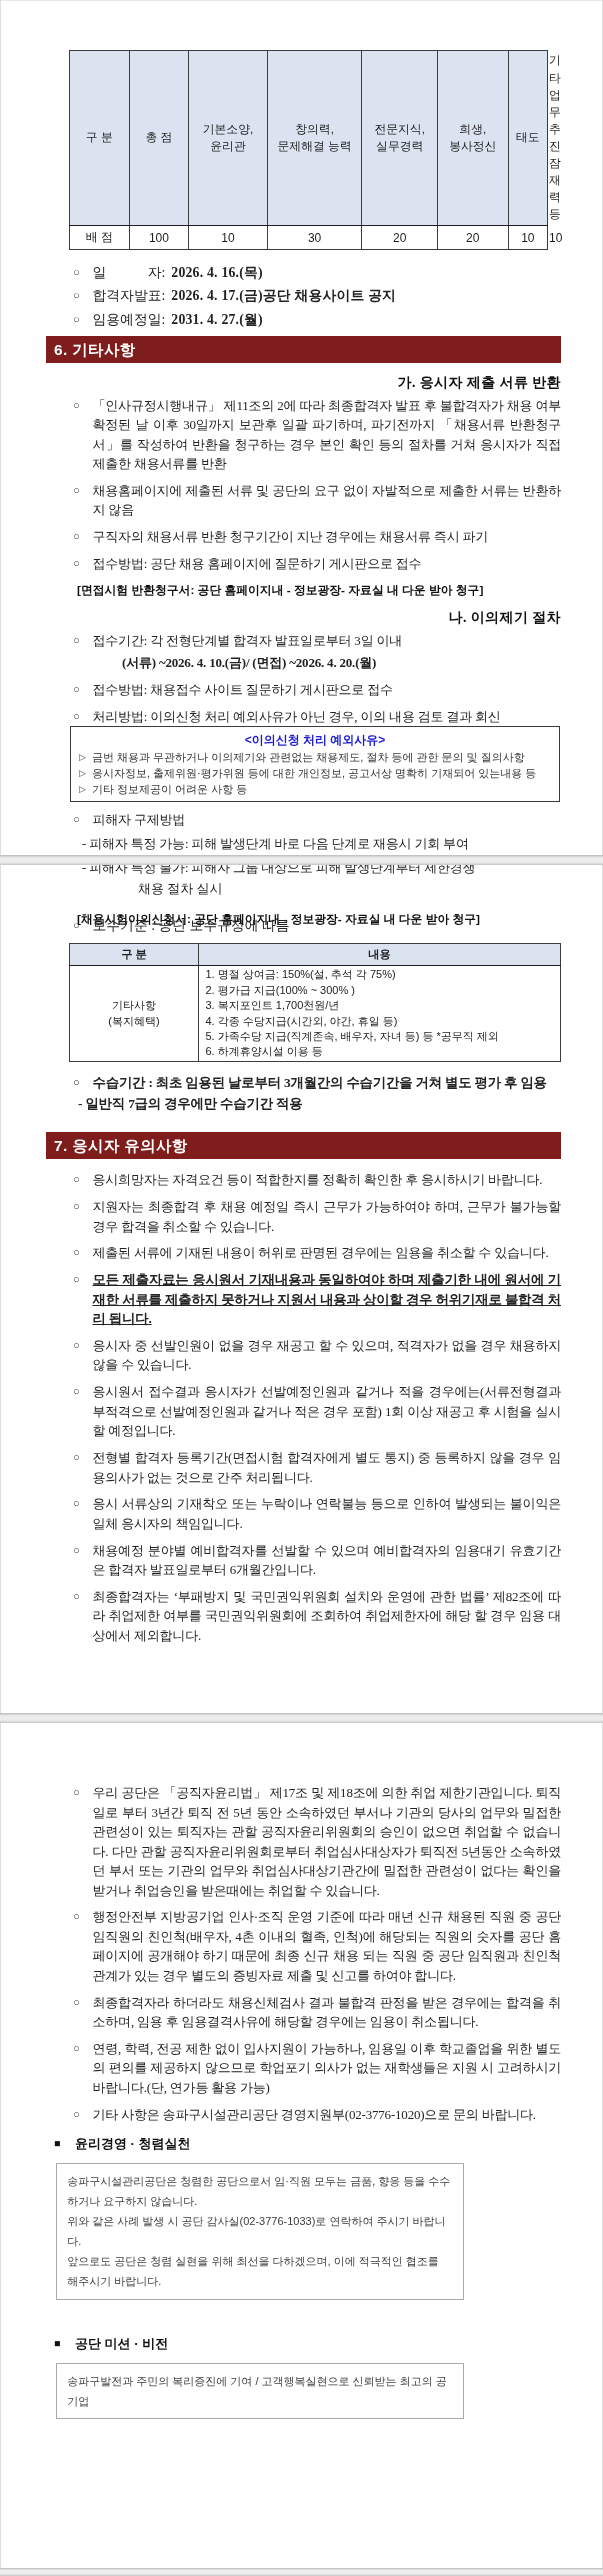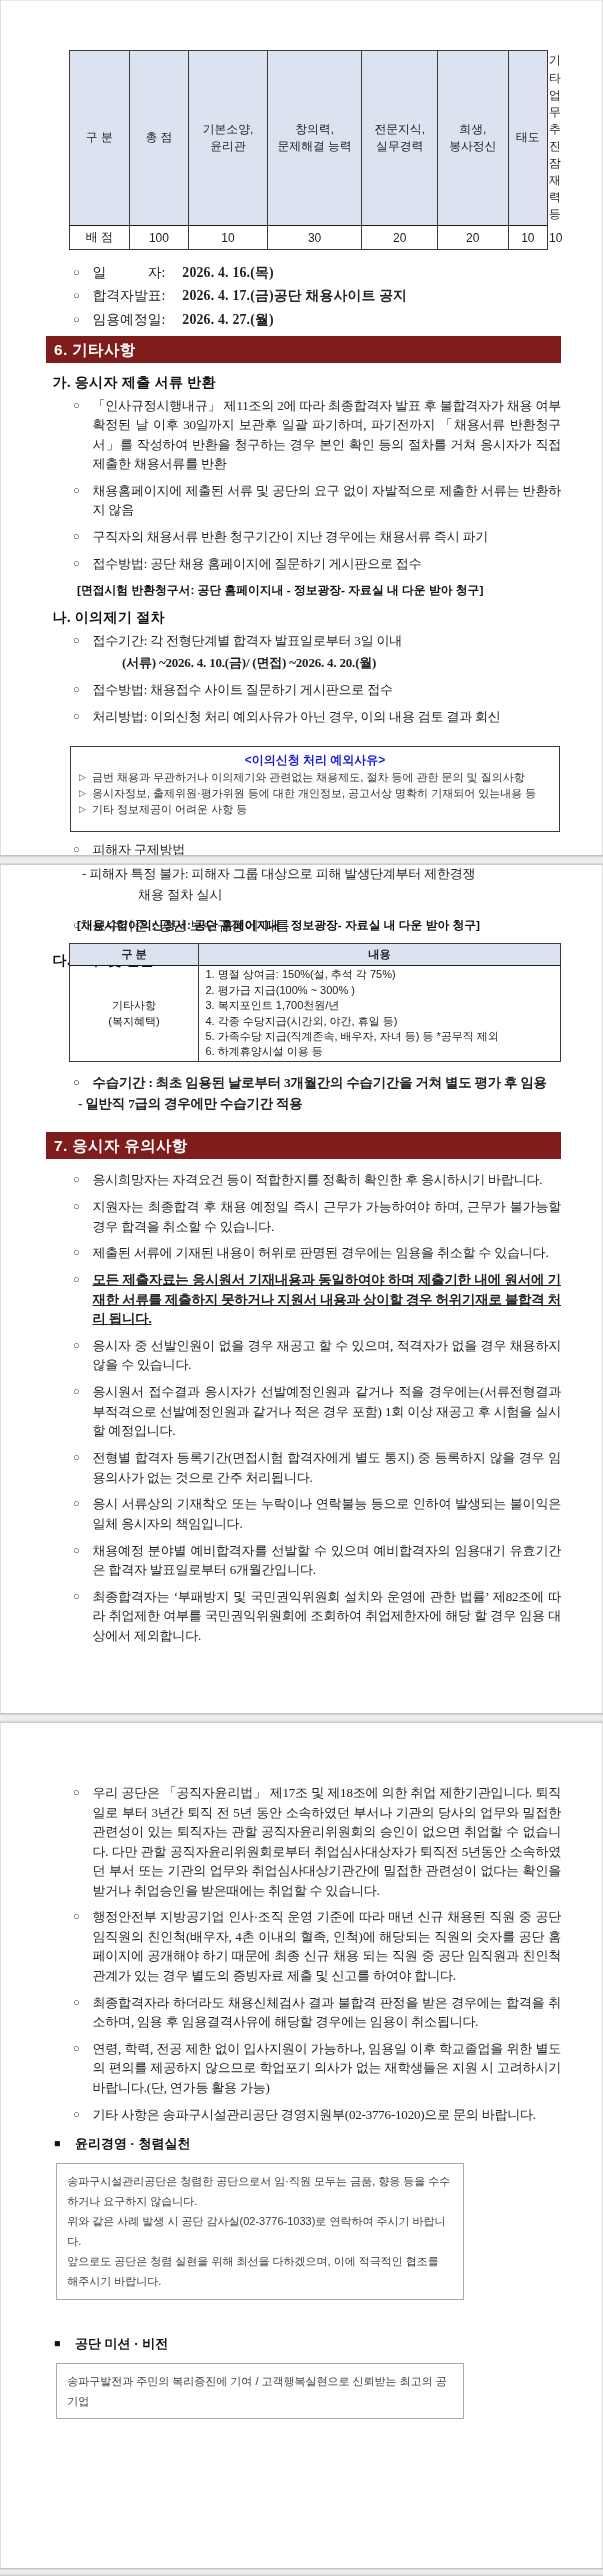--- a/index.html
+++ b/index.html
@@ -25,46 +25,46 @@
   table.score th, table.score td{border:0.8px solid #3c3c3c;text-align:center;vertical-align:middle;padding:1.6px 0.8px;}
   table.score{border:1.6px solid #2a2a2a;}
   table.score tr.head th{background:#dbe3f1;font-weight:normal;white-space:pre-line;height:39px;line-height:1.45;border-bottom:1.6px solid #1a1a1a;}
   table.score tr.val td{height:20px;font-size:12px;}
 
   
   .sched{margin-top:10.5px;margin-left:27px;}
   .sched .line{display:flex;line-height:23.5px;font-size:13.8px;}
   .sched .o{width:19.5px;font-size:11.3px;color:#333;}
   .sched .lbl{white-space:pre;}
-  .sched .val{font-weight:600;margin-left:17px;letter-spacing:0.2px;}
+  .sched .val{font-weight:600;margin-left:6px;letter-spacing:0.2px;}
   .red-note{margin-top:2.4px;margin-left:39px;font-family:"Liberation Sans", sans-serif;
     font-weight:bold;font-size:11.8px;color:#e8241e;text-decoration:underline;line-height:17px;}
 
   
   .sec-band{margin-top:4.9px;background:#7f1d1d;color:#ffffff;font-family:"Liberation Sans", sans-serif;
     font-weight:bold;font-size:15.4px;height:27px;line-height:27px;padding-left:8px;letter-spacing:0.4px;}
 
   
-  .khead{margin:10.5px 0 3.2px 6.5px;font-size:14px;font-weight:bold;color:#111;letter-spacing:0.4px;}
+  .khead{margin:10.5px 0 3.2px 6.5px;font-size:14px;font-weight:bold;color:#111;letter-spacing:0.4px;text-align:right;}
 
   
   .blist{margin-left:27px;}
   .bullet{display:flex;margin-top:7.3px;}
   .bullet .o{width:19.5px;flex:0 0 19.5px;font-size:11px;line-height:19.5px;color:#333;}
   .bullet .t{flex:1;font-size:13px;line-height:19.5px;text-align:justify;letter-spacing:-0.2px;}
   .bullet.tight{margin-top:4px;}
   .bullet.strong .t{font-weight:bold;text-decoration:underline;font-size:13.4px;}
   .subline{margin-left:49px;margin-top:2.4px;font-size:13px;font-weight:600;line-height:19.5px;letter-spacing:-0.2px;}
   .dashline{margin-left:36px;margin-top:4.9px;font-size:13px;line-height:19.5px;letter-spacing:-0.2px;}
   .dashcont{margin-left:92px;margin-top:1.6px;font-size:13px;line-height:19.5px;}
   .bracket-note{margin-left:31px;margin-top:7.3px;font-family:"Liberation Sans", sans-serif;
     font-weight:bold;font-size:11.8px;color:#111;line-height:18px;}
 
   
-  .exc-box{margin:20px 0 0 24px;width:490px;box-sizing:border-box;border:0.8px solid #3a3a3a;padding:4px 8px 14px 8px;}
+  .exc-box{margin:0 0 0 24px;width:490px;box-sizing:border-box;border:0.8px solid #3a3a3a;padding:4px 8px 4px 8px;}
   .exc-title{text-align:center;color:#1b1bd1;font-family:"Liberation Sans", sans-serif;font-weight:bold;font-size:12px;line-height:18px;}
   .exc-item{display:flex;font-family:"Liberation Sans", sans-serif;font-size:11px;color:#333;line-height:16px;}
   .exc-item .m{width:13px;flex:0 0 13px;font-size:9px;color:#444;}
 
   
   .pay-intro{display:flex;margin-left:27px;font-size:13.8px;line-height:21px;}
   .pay-intro .o{width:19.5px;font-size:11.3px;color:#333;}
   table.pay{border-collapse:collapse;margin:6.5px 0 0 23px;width:492px;table-layout:fixed;
     font-family:"Liberation Sans", sans-serif;font-size:11px;color:#222;border:1.6px solid #2a2a2a;}
   table.pay th, table.pay td{border:0.8px solid #3c3c3c;padding:1.6px 6.5px;vertical-align:middle;}
@@ -127,21 +127,21 @@
         <span class="val">2026. 4. 16.(목)</span>
       </div>
       <div class="line">
         <span class="o">○</span>
         <span class="lbl">합격자발표:</span>
         <span class="val">2026. 4. 17.(금)공단 채용사이트 공지</span>
       </div>
       <div class="line">
         <span class="o">○</span>
         <span class="lbl">임용예정일:</span>
-        <span class="val">2026. 4. 27.(월)</span>
+        <span class="val">2031. 4. 27.(월)</span>
       </div>
     </div>
 
 
     <div class="sec-band">
       <span>6. 기타사항</span>
     </div>
 
     <div class="khead">가. 응시자 제출 서류 반환</div>
 
@@ -199,20 +199,21 @@
         <span>기타 정보제공이 어려운 사항 등</span>
       </div>
     </div>
 
     <div class="blist">
       <div class="bullet">
         <span class="o">○</span>
         <div class="t">피해자 구제방법</div>
       </div>
     </div>
+    <div class="dashline">- 피해자 특정 가능: 피해 발생단계 바로 다음 단계로 재응시 기회 부여</div>
     <div class="dashline">- 피해자 특정 불가: 피해자 그룹 대상으로 피해 발생단계부터 제한경쟁</div>
     <div class="dashcont">채용 절차 실시</div>
 
     <div class="bracket-note" style="margin-top:11.3px">[채용시험이의신청서: 공단 홈페이지내 - 정보광장- 자료실 내 다운 받아 청구]</div>
 
     <div class="khead" style="margin-top:18px">다. 보수 및 신분</div>
 
   </section>
 
   <section class="seg seg2">

